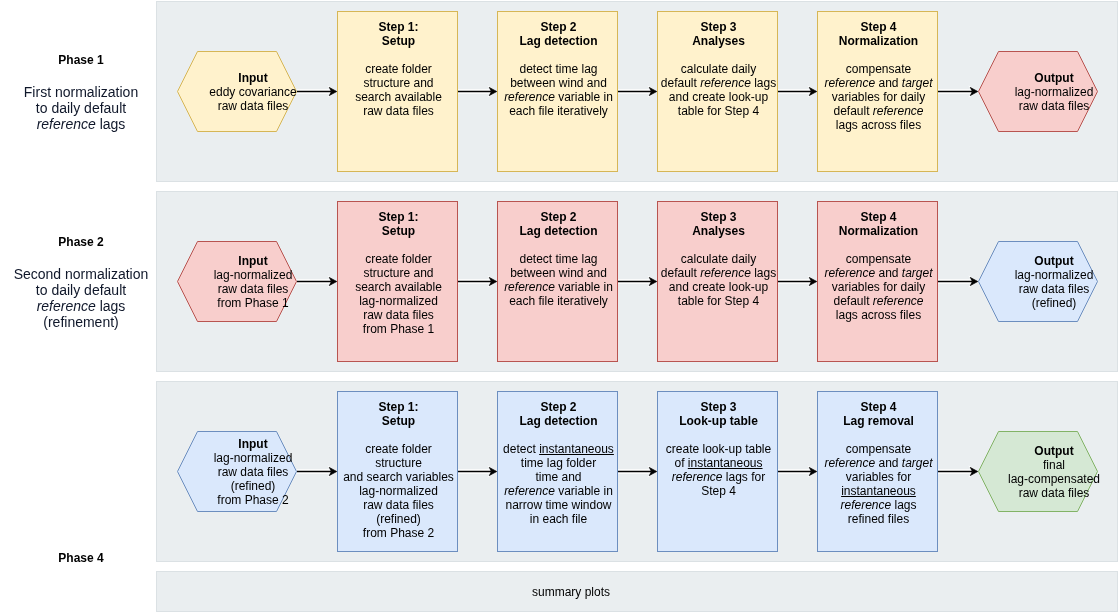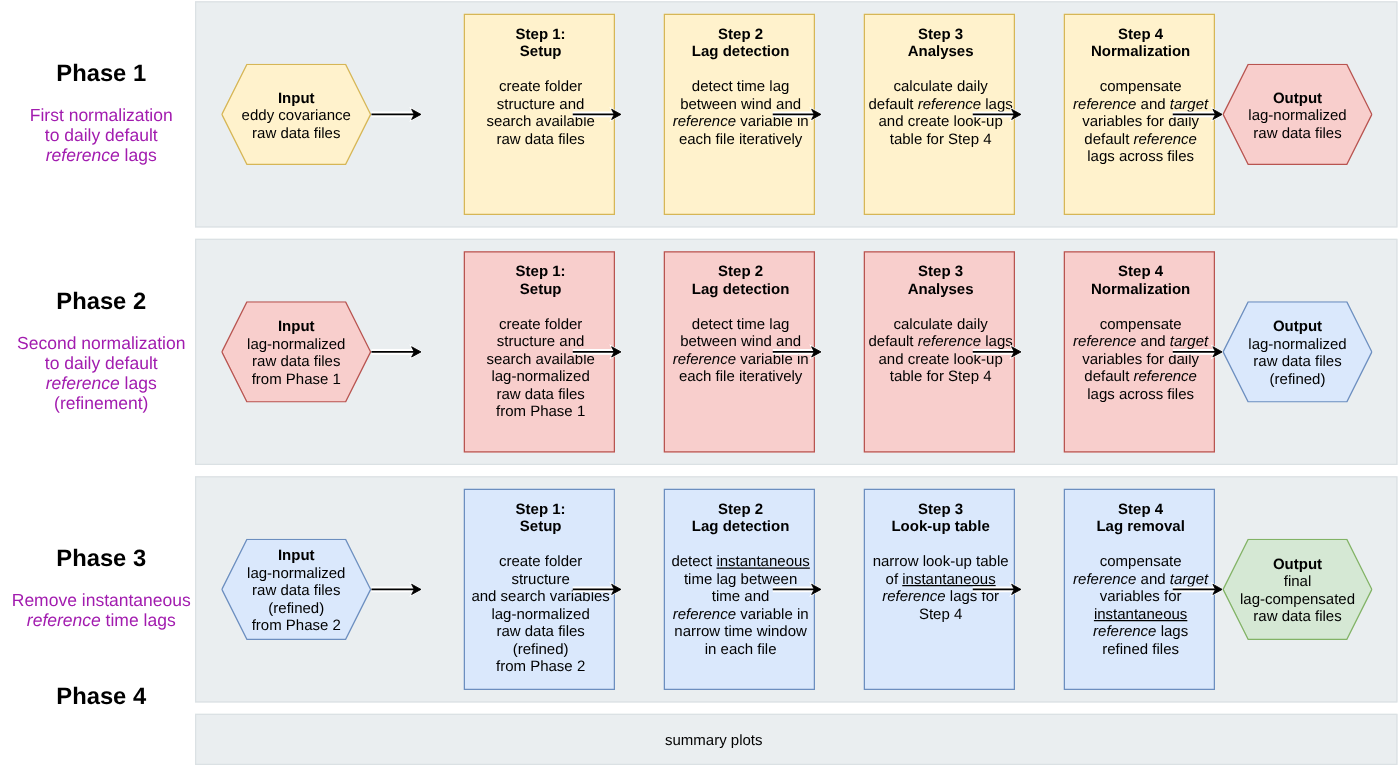--- a/index.html
+++ b/index.html
@@ -3,31 +3,31 @@
 <meta charset="utf-8">
 <title>Phase workflow diagram</title>
 <style>
   html,body{margin:0;padding:0;}
   body{width:1119px;height:613px;overflow:hidden;background:#ffffff;
        font-family:"Liberation Sans",sans-serif;}
   #stage{position:relative;width:1119px;height:613px;
          -webkit-font-smoothing:antialiased;transform:translateZ(0);}
   .lane{position:absolute;background:#eaeef0;border:1px solid #dbe1e4;box-sizing:border-box;}
   .phase-label{position:absolute;left:1px;width:160px;text-align:center;}
-  .phase-title{font-size:19px;line-height:16px;font-weight:bold;color:#000;}
-  .phase-desc{font-size:14px;line-height:16px;color:#a21caf;}
-  .node{position:absolute;box-sizing:border-box;margin-left:34px;}
+  .phase-title{font-size:12px;line-height:16px;font-weight:bold;color:#000;}
+  .phase-desc{font-size:14px;line-height:16px;color:#0f172a;}
+  .node{position:absolute;box-sizing:border-box;}
   .box{border-width:1px;border-style:solid;}
   .node-text{position:absolute;font-size:12px;line-height:14px;text-align:center;
              color:#000;white-space:nowrap;}
   .node-text .node-title{font-weight:bold;}
   .node-spacer{height:14px;}
   .hexwrap{position:absolute;}
   .hexwrap>svg{position:absolute;left:0;top:0;display:block;}
-  .hexwrap>.node-text{position:absolute;z-index:2;}
+  .hexwrap>.node-text{position:absolute;z-index:2;padding-left:16px;}
   .arrow{position:absolute;}
   .arrow>svg{display:block;}
   .lane4-text{position:absolute;font-size:12px;line-height:14px;text-align:center;color:#000;}
   em{}
   u{text-decoration:underline;}
 </style>
 </head>
 <body>
 
 <div id="stage">
@@ -43,26 +43,20 @@
       <div class="phase-desc"><em>reference</em> lags</div>
 </div>
 <div class="phase-label" style="top:233.5px">
 <div class="phase-title">Phase 2</div>
 <div class="phase-desc">&nbsp;</div>
 <div class="phase-desc">Second normalization</div>
       <div class="phase-desc">to daily default</div>
       <div class="phase-desc"><em>reference</em> lags</div>
       <div class="phase-desc">(refinement)</div>
 </div>
-<div class="phase-label" style="top:439.5px">
-<div class="phase-title">Phase 3</div>
-<div class="phase-desc">&nbsp;</div>
-<div class="phase-desc">Remove instantaneous</div>
-      <div class="phase-desc"><em>reference</em> time lags</div>
-</div>
 <div class="phase-label" style="top:550px">
 <div class="phase-title">Phase 4</div>
 </div>
 <div class="hexwrap" style="left:177px;top:51px;width:120px;height:81px">
 <svg width="120" height="81" viewBox="0 0 120 81">
         <path d="M 0.5 40.5 L 20.5 0.5 L 99.5 0.5 L 119.5 40.5 L 99.5 80.5 L 20.5 80.5 Z" fill="#fff2cc" stroke="#d6b656" stroke-width="1" stroke-linejoin="miter"></path>
       </svg>
 <div class="node-text" style="left:-20px;top:19.5px;width:160px">
 <div class="node-title">Input</div>
 <div>eddy covariance</div>
@@ -298,33 +292,33 @@
         <div>(refined)</div>
         <div>from Phase 2</div>
 </div>
     </div>
 <div class="node box" style="left:497px;top:391px;width:121px;height:161px;background:#dae8fc;border-color:#6c8ebf">
 <div class="node-text" style="left:-19.5px;top:8px;width:160px">
 <div class="node-title">Step 2</div>
         <div class="node-title">Lag detection</div>
 <div class="node-spacer">&nbsp;</div>
 <div>detect <u>instantaneous</u></div>
-        <div>time lag between</div>
+        <div>time lag folder</div>
         <div>time and</div>
         <div><em>reference</em> variable in</div>
         <div>narrow time window</div>
         <div>in each file</div>
 </div>
     </div>
 <div class="node box" style="left:657px;top:391px;width:121px;height:161px;background:#dae8fc;border-color:#6c8ebf">
 <div class="node-text" style="left:-19.5px;top:8px;width:160px">
 <div class="node-title">Step 3</div>
         <div class="node-title">Look-up table</div>
 <div class="node-spacer">&nbsp;</div>
-<div>narrow look-up table</div>
+<div>create look-up table</div>
         <div>of <u>instantaneous</u></div>
         <div><em>reference</em> lags for</div>
         <div>Step 4</div>
 </div>
     </div>
 <div class="node box" style="left:817px;top:391px;width:121px;height:161px;background:#dae8fc;border-color:#6c8ebf">
 <div class="node-text" style="left:-19.5px;top:8px;width:160px">
 <div class="node-title">Step 4</div>
         <div class="node-title">Lag removal</div>
 <div class="node-spacer">&nbsp;</div>

